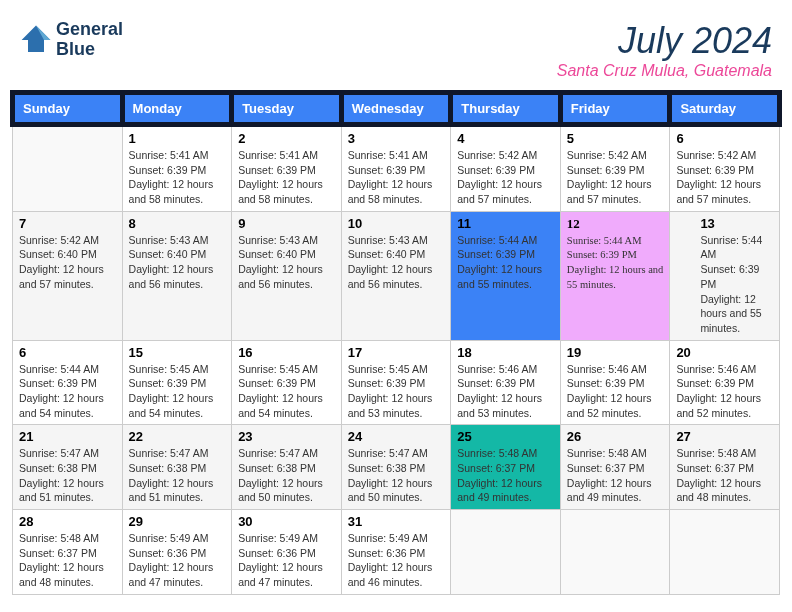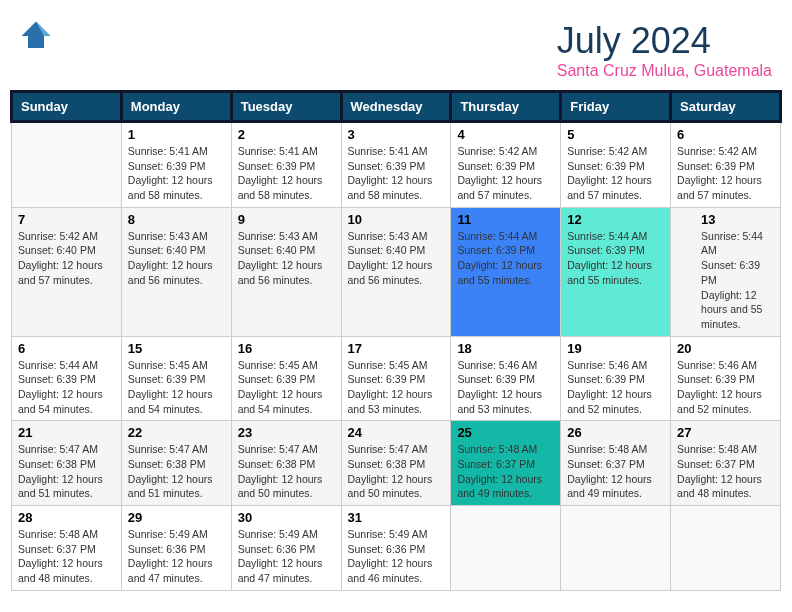--- a/index.html
+++ b/index.html
@@ -25,42 +25,44 @@
       font-size: 18px;
       font-weight: bold;
       color: #1a3a5c;
       line-height: 1.1;
     }
     .logo-icon {
       width: 32px;
       height: 32px;
     }
     .title-area {
+      text-align: right;
+      font-style: italic;
     }
     .month-title {
       font-size: 36px;
       color: #1a3a5c;
       font-weight: normal;
     }
     .location-title {
       font-size: 16px;
       color: #ec4899;
     }
     .calendar {
       width: 100%;
       border-collapse: collapse;
       margin-top: 5px;
     }
     .calendar th {
-      background-color: #0c4a6e;
+      background-color: #3b82f6;
       color: white;
       text-align: left;
       padding: 6px 8px;
       font-size: 13px;
-      border: 3px solid #0f172a;
+      border: 5px solid #0f172a;
     }
     .calendar td {
       border: 1px solid #ccc;
       vertical-align: top;
       padding: 4px 6px;
       width: calc(100% / 7);
       min-height: 80px;
       font-size: 11px;
       color: #333;
     }
@@ -81,20 +83,24 @@
   </style>
 </head>
 <body>
 
 <div class="header">
   <div class="logo">
     <svg class="logo-icon" viewBox="0 0 40 40" xmlns="http://www.w3.org/2000/svg">
       <polygon points="20,2 38,20 30,20 30,35 10,35 10,20 2,20" fill="#2c6fad"></polygon>
       <polygon points="20,2 38,20 30,20" fill="#5fa8d3"></polygon>
     </svg>
+    <div class="logo-text">
+      <div>General</div>
+      <div>Blue</div>
+    </div>
   </div>
   <div class="title-area">
     <div class="month-title">July 2024</div>
     <div class="location-title">Santa Cruz Mulua, Guatemala</div>
   </div>
 </div>
 
 <table class="calendar">
   <thead>
     <tr>
@@ -149,21 +155,21 @@
           <div class="day-info">Sunrise: 5:43 AM<br>Sunset: 6:40 PM<br>Daylight: 12 hours and 56 minutes.</div>
         </td>
         <td style="background: rgb(245, 245, 245);">
           <div class="day-number">10</div>
           <div class="day-info">Sunrise: 5:43 AM<br>Sunset: 6:40 PM<br>Daylight: 12 hours and 56 minutes.</div>
         </td>
         <td style="background: #3b82f6;">
           <div class="day-number">11</div>
           <div class="day-info">Sunrise: 5:44 AM<br>Sunset: 6:39 PM<br>Daylight: 12 hours and 55 minutes.</div>
         </td>
-        <td style="background: #5eead4;">
+        <td style="background: #f0abfc; font-family: Liberation Serif, serif;">
           <div class="day-number">12</div>
           <div class="day-info">Sunrise: 5:44 AM<br>Sunset: 6:39 PM<br>Daylight: 12 hours and 55 minutes.</div>
         </td>
         <td style="background: rgb(245, 245, 245); padding-left: 30px;">
           <div class="day-number">13</div>
           <div class="day-info">Sunrise: 5:44 AM<br>Sunset: 6:39 PM<br>Daylight: 12 hours and 55 minutes.</div>
         </td>
       </tr>
       <tr>
         <td>

